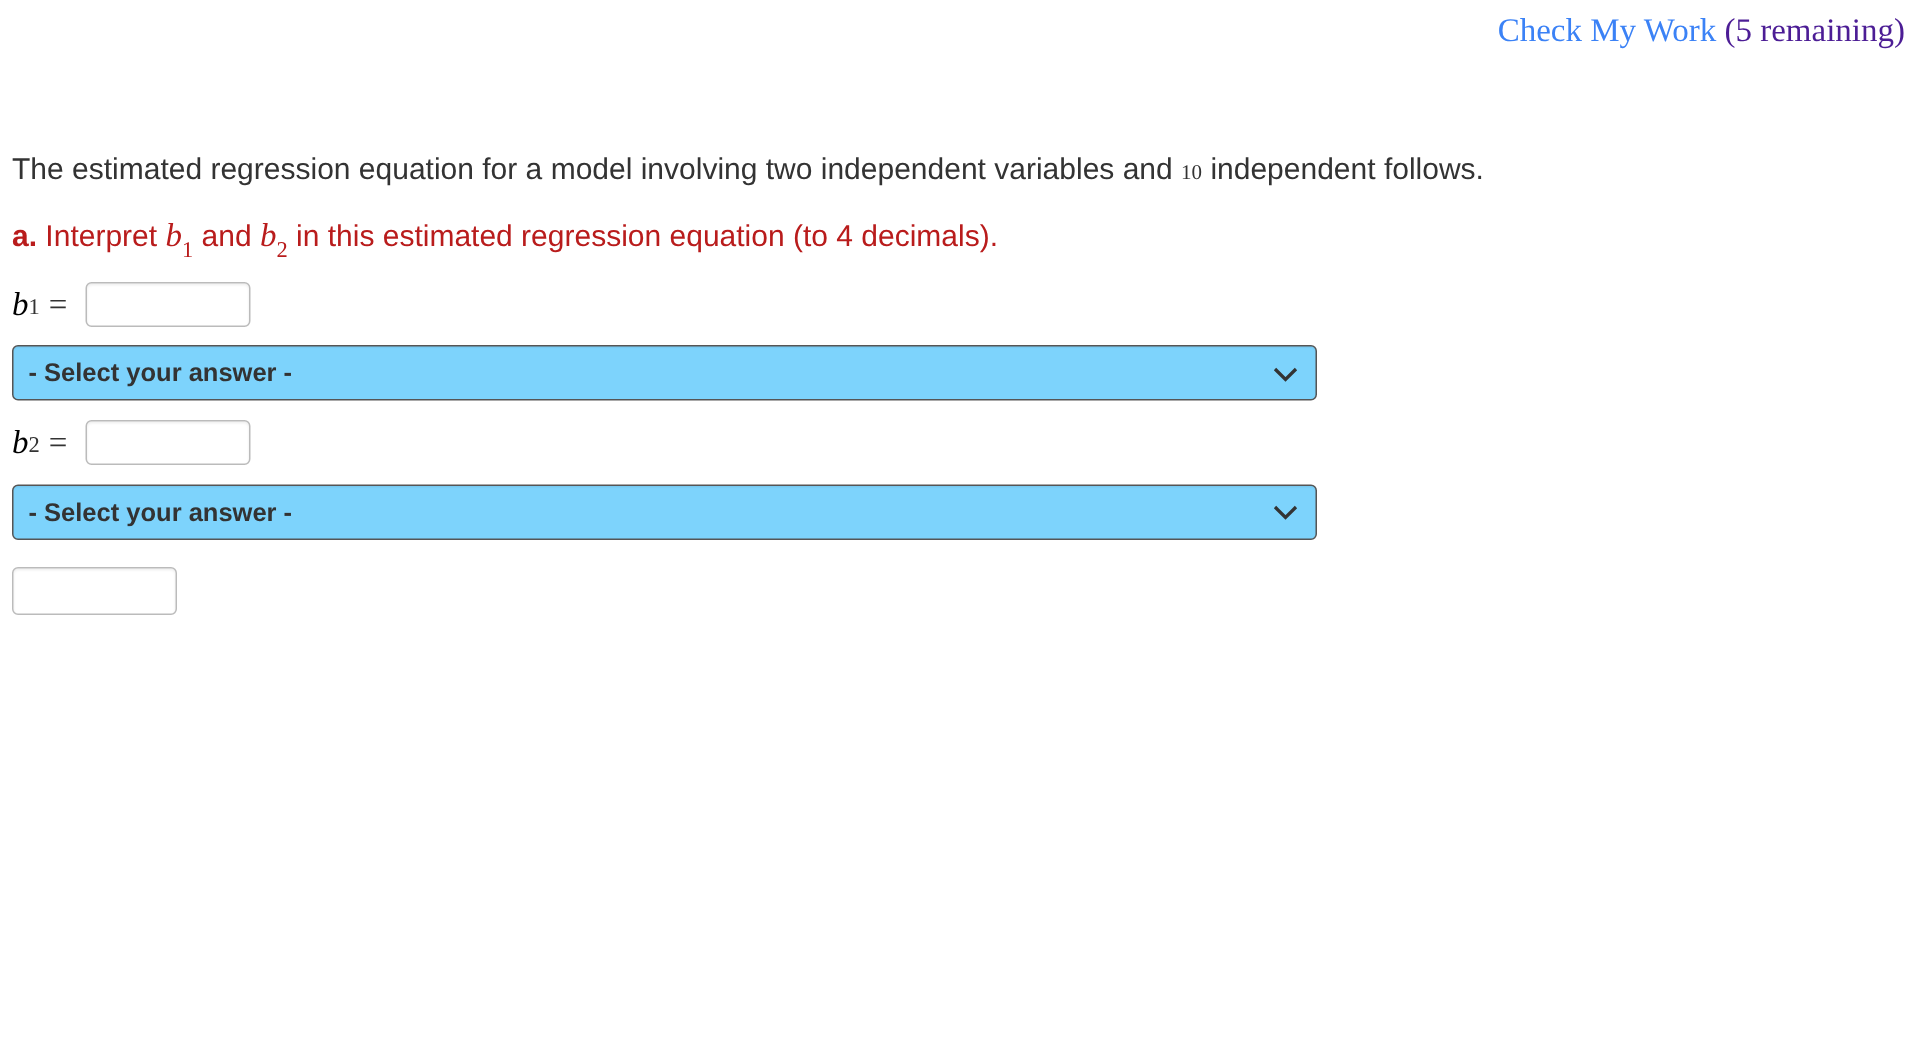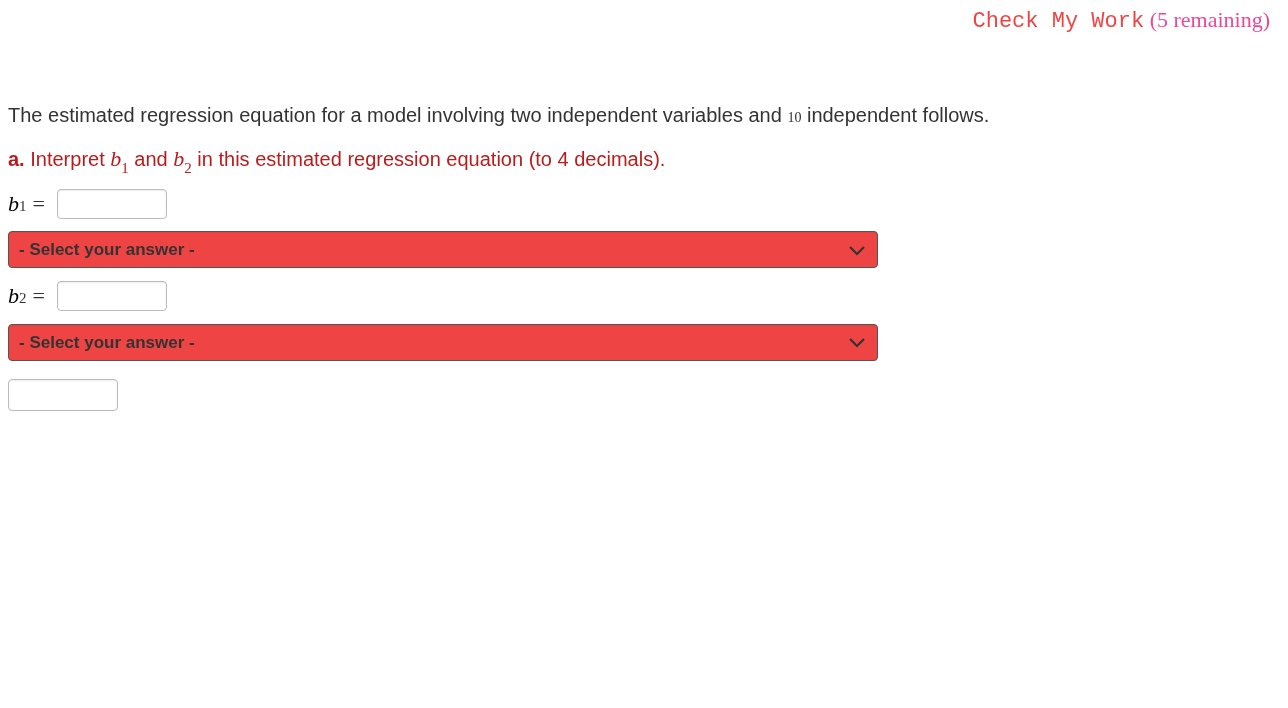--- a/index.html
+++ b/index.html
@@ -12,26 +12,25 @@
     line-height: 1.6;
   }
   .header-link {
     text-align: right;
     font-family: Georgia, 'Times New Roman', serif;
     font-size: 22px;
     padding-top: 2px;
     padding-right: 10px;
   }
   .header-link a {
-    color: #ef4444;
+    color: #3b82f6;
     text-decoration: none;
-    font-family: Liberation Mono, monospace;
   }
   .header-link span.rem {
-    color: #ec4899;
+    color: #4c1d95;
   }
   .content {
     margin-top: 60px;
   }
   .intro {
     font-size: 20px;
     color: #333;
     margin-bottom: 10px;
   }
   .equation {
@@ -91,21 +90,21 @@
   }
   .select-wrap {
     position: relative;
     width: 870px;
     margin: 6px 0 10px 0;
   }
   .select-box {
     width: 100%;
     border: 1px solid #555;
     border-radius: 4px;
-    background: #ef4444;
+    background: #7dd3fc;
     font-family: Verdana, Geneva, sans-serif;
     font-size: 17px;
     font-weight: bold;
     color: #333;
     padding: 8px 36px 8px 10px;
     appearance: none;
     -webkit-appearance: none;
     cursor: pointer;
     box-shadow: inset 0 1px 1px rgba(0,0,0,0.05);
   }

